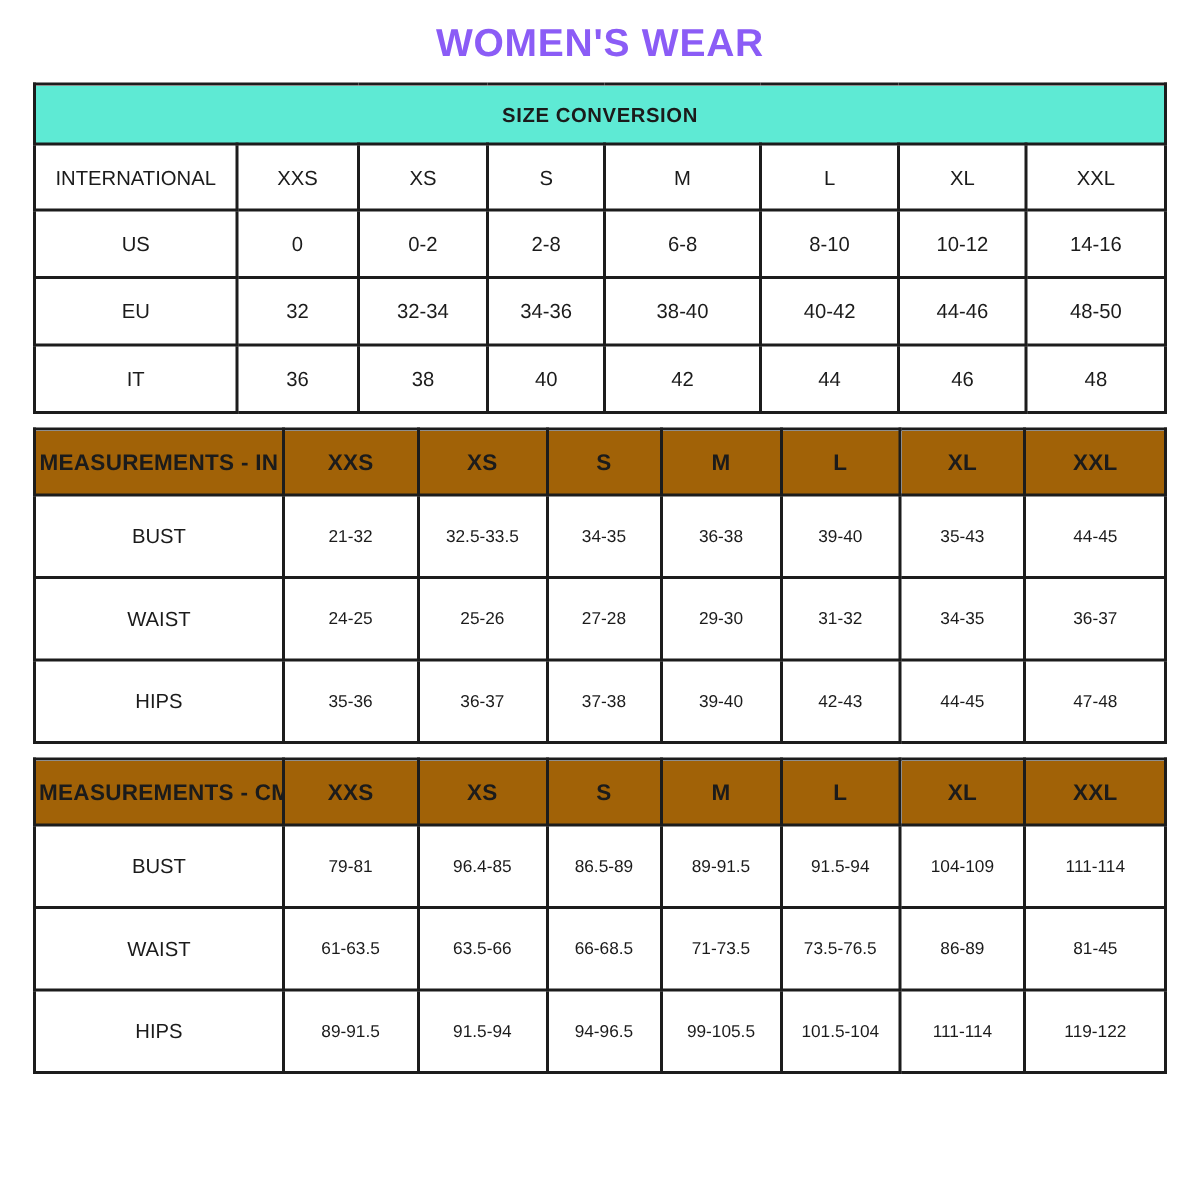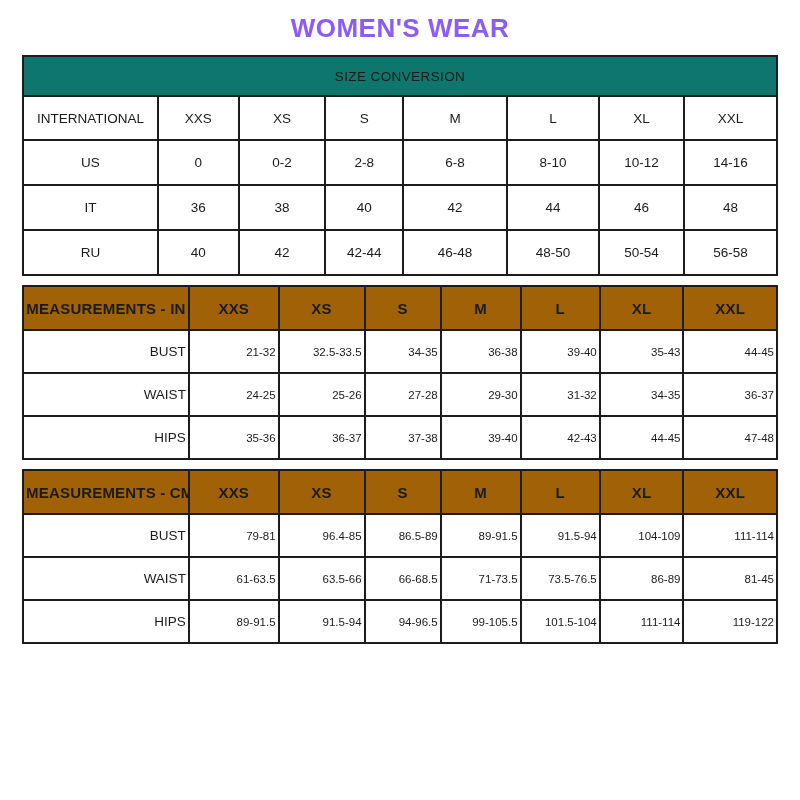--- a/index.html
+++ b/index.html
@@ -27,41 +27,41 @@
   }
   table.tbl th, table.tbl td {
     border: 2px solid #1c1c1c;
     text-align: center;
     vertical-align: middle;
     padding: 0 2px;
     overflow: hidden;
     white-space: nowrap;
   }
   .band {
-    background: #0f766e;
+    background: #5eead4;
     height: 40px;
     font-size: 13.5px;
-    font-weight: 400;
+    font-weight: 700;
     letter-spacing: 0.4px;
   }
   .size-tbl th.colhead {
     height: 44px;
     font-weight: 500;
     font-size: 13.5px;
     background: #ffffff;
   }
   .size-tbl tbody td { height: 45px; font-size: 13.5px; font-weight: 500; }
   .m-tbl thead th {
     background: #a16207;
     height: 44px;
     font-size: 15px;
     font-weight: 700;
     letter-spacing: 0.2px;
   }
-  .m-tbl tbody td { height: 43px; font-size: 11.5px; font-weight: 500; text-align: right; }
+  .m-tbl tbody td { height: 55px; font-size: 11.5px; font-weight: 500; }
   .m-tbl tbody td.row-label { font-size: 13.5px; }
 </style>
 </head>
 <body>
 
 <div class="page">
 
   <h1 class="title">WOMEN'S WEAR</h1>
 
   <table class="tbl size-tbl">
@@ -95,38 +95,38 @@
           <td class="row-label">US</td>
           <td>0</td>
           <td>0-2</td>
           <td>2-8</td>
           <td>6-8</td>
           <td>8-10</td>
           <td>10-12</td>
           <td>14-16</td>
         </tr>
         <tr>
+          <td class="row-label">EU</td>
+          <td>32</td>
+          <td>32-34</td>
+          <td>34-36</td>
+          <td>38-40</td>
+          <td>40-42</td>
+          <td>44-46</td>
+          <td>48-50</td>
+        </tr>
+        <tr>
           <td class="row-label">IT</td>
           <td>36</td>
           <td>38</td>
           <td>40</td>
           <td>42</td>
           <td>44</td>
           <td>46</td>
           <td>48</td>
-        </tr>
-        <tr>
-          <td class="row-label">RU</td>
-          <td>40</td>
-          <td>42</td>
-          <td>42-44</td>
-          <td>46-48</td>
-          <td>48-50</td>
-          <td>50-54</td>
-          <td>56-58</td>
         </tr>
       </tbody>
   </table>
 
   <table class="tbl m-tbl">
     <colgroup>
       <col style="width:22%">
         <col style="width:11.9%">
         <col style="width:11.4%">
         <col style="width:10.1%">

